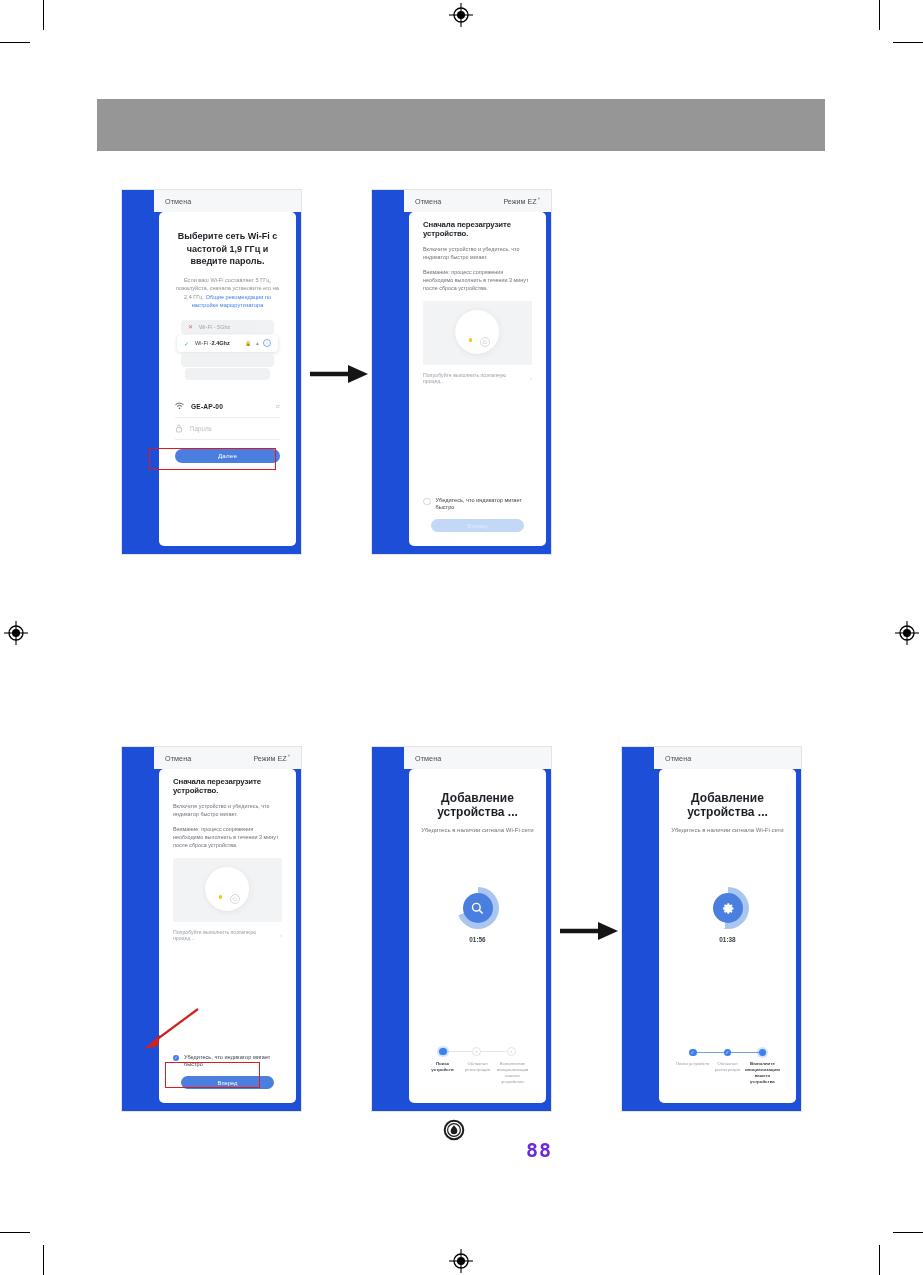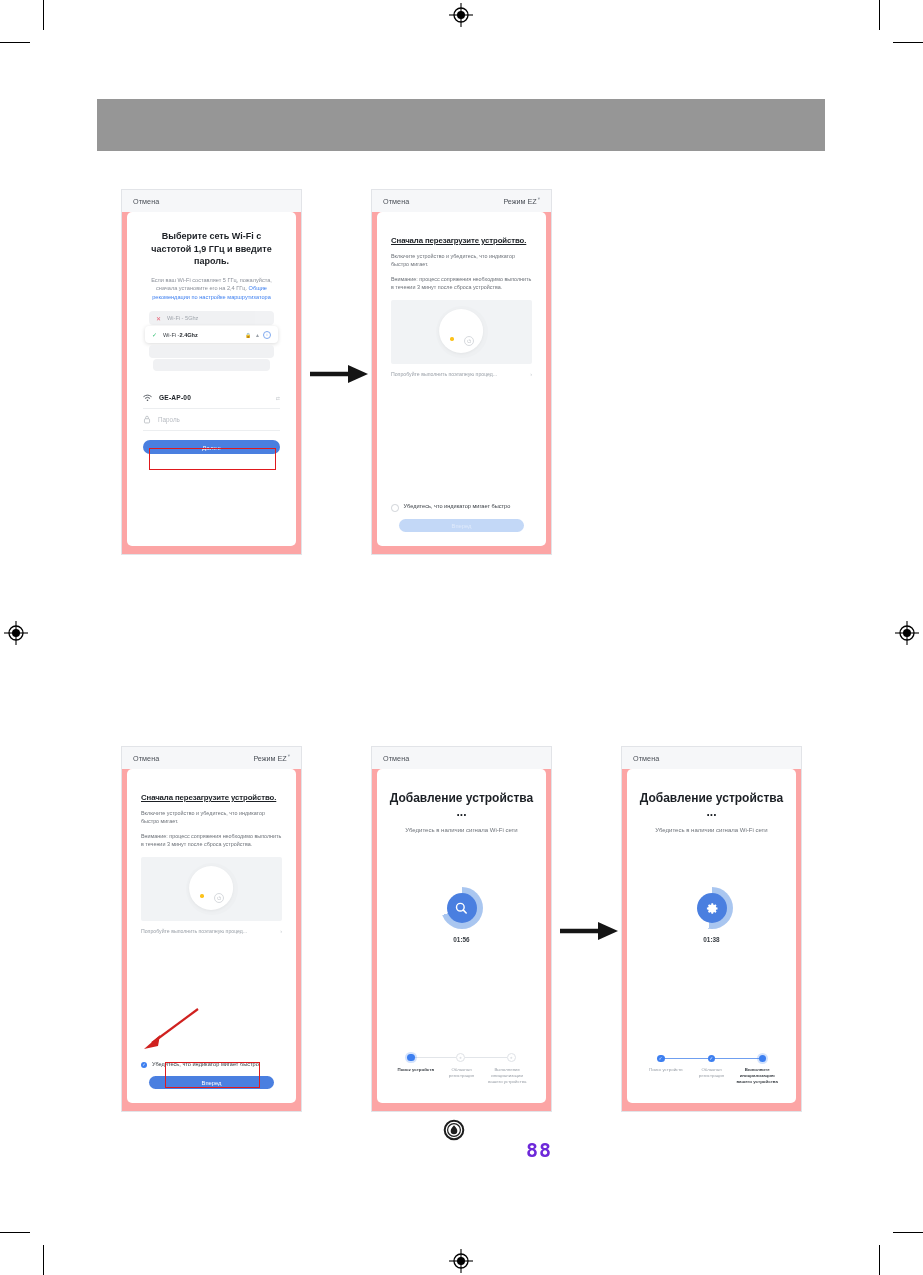--- a/index.html
+++ b/index.html
@@ -28,24 +28,25 @@
     left: 97px;
     top: 99px;
     width: 728px;
     height: 52px;
     background: #969696;
   }
 
   
   .phone {
     position: absolute;
-    background: #fca5a5;
+    background: #1d4ed8;
     border: 1px solid #e2e4e8;
     box-sizing: border-box;
     overflow: hidden;
+    padding-left: 32px;
   }
   .phone-topbar {
     height: 22px;
     display: flex;
     align-items: center;
     justify-content: space-between;
     padding: 0 11px;
     background: #f6f7f9;
     box-sizing: border-box;
   }
@@ -146,21 +147,21 @@
     background: #4a7fe0;
     color: #ffffff;
     font-size: 6.2px;
     display: flex; align-items: center; justify-content: center;
     letter-spacing: .2px;
   }
 
   
   .r-title {
     font-size: 7.8px; font-weight: bold; color: #1b1f24;
-    margin: 24px 14px 0 14px; letter-spacing: -.1px; text-decoration: underline;
+    margin: 8px 14px 0 14px; letter-spacing: -.1px;
   }
   .r-para {
     font-size: 5.4px; color: #6c7178; line-height: 8px;
     margin: 7px 14px 0 14px;
   }
   .device-box {
     margin: 9px 14px 0 14px;
     height: 64px;
     background: #f1f3f5;
     border-radius: 2px;

